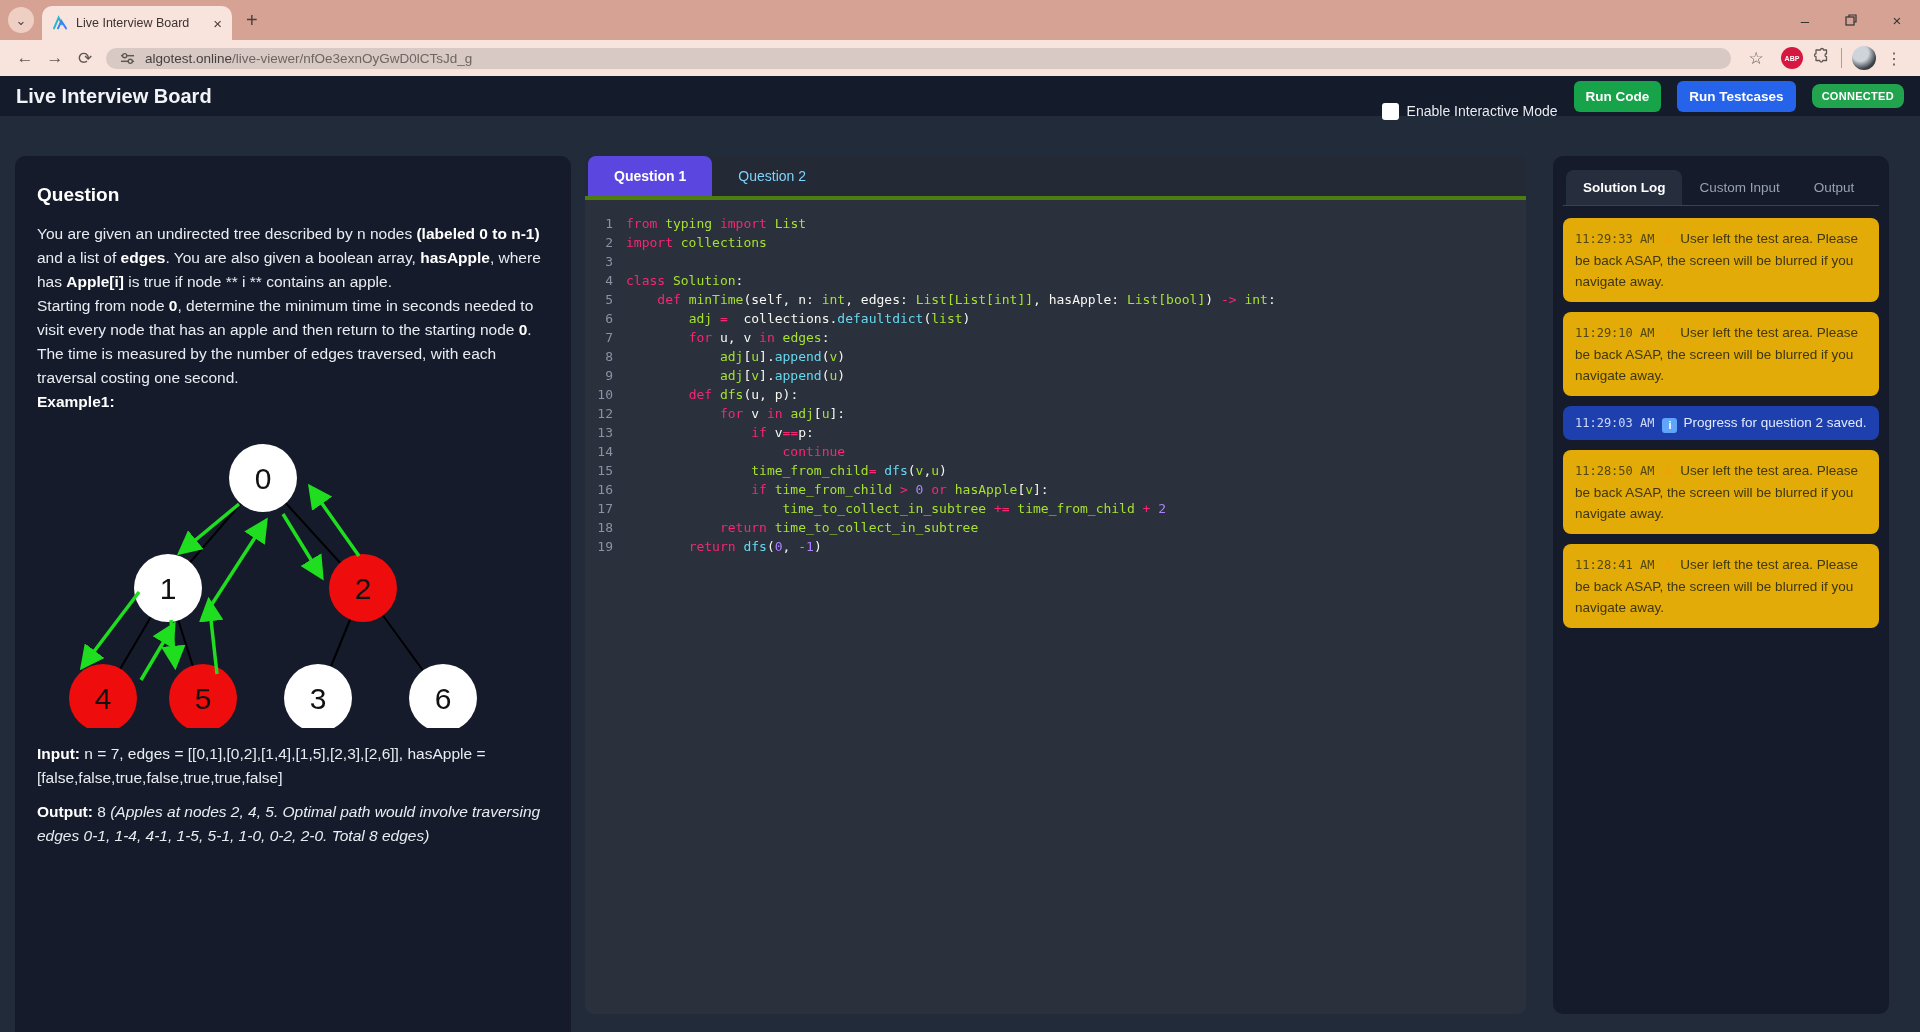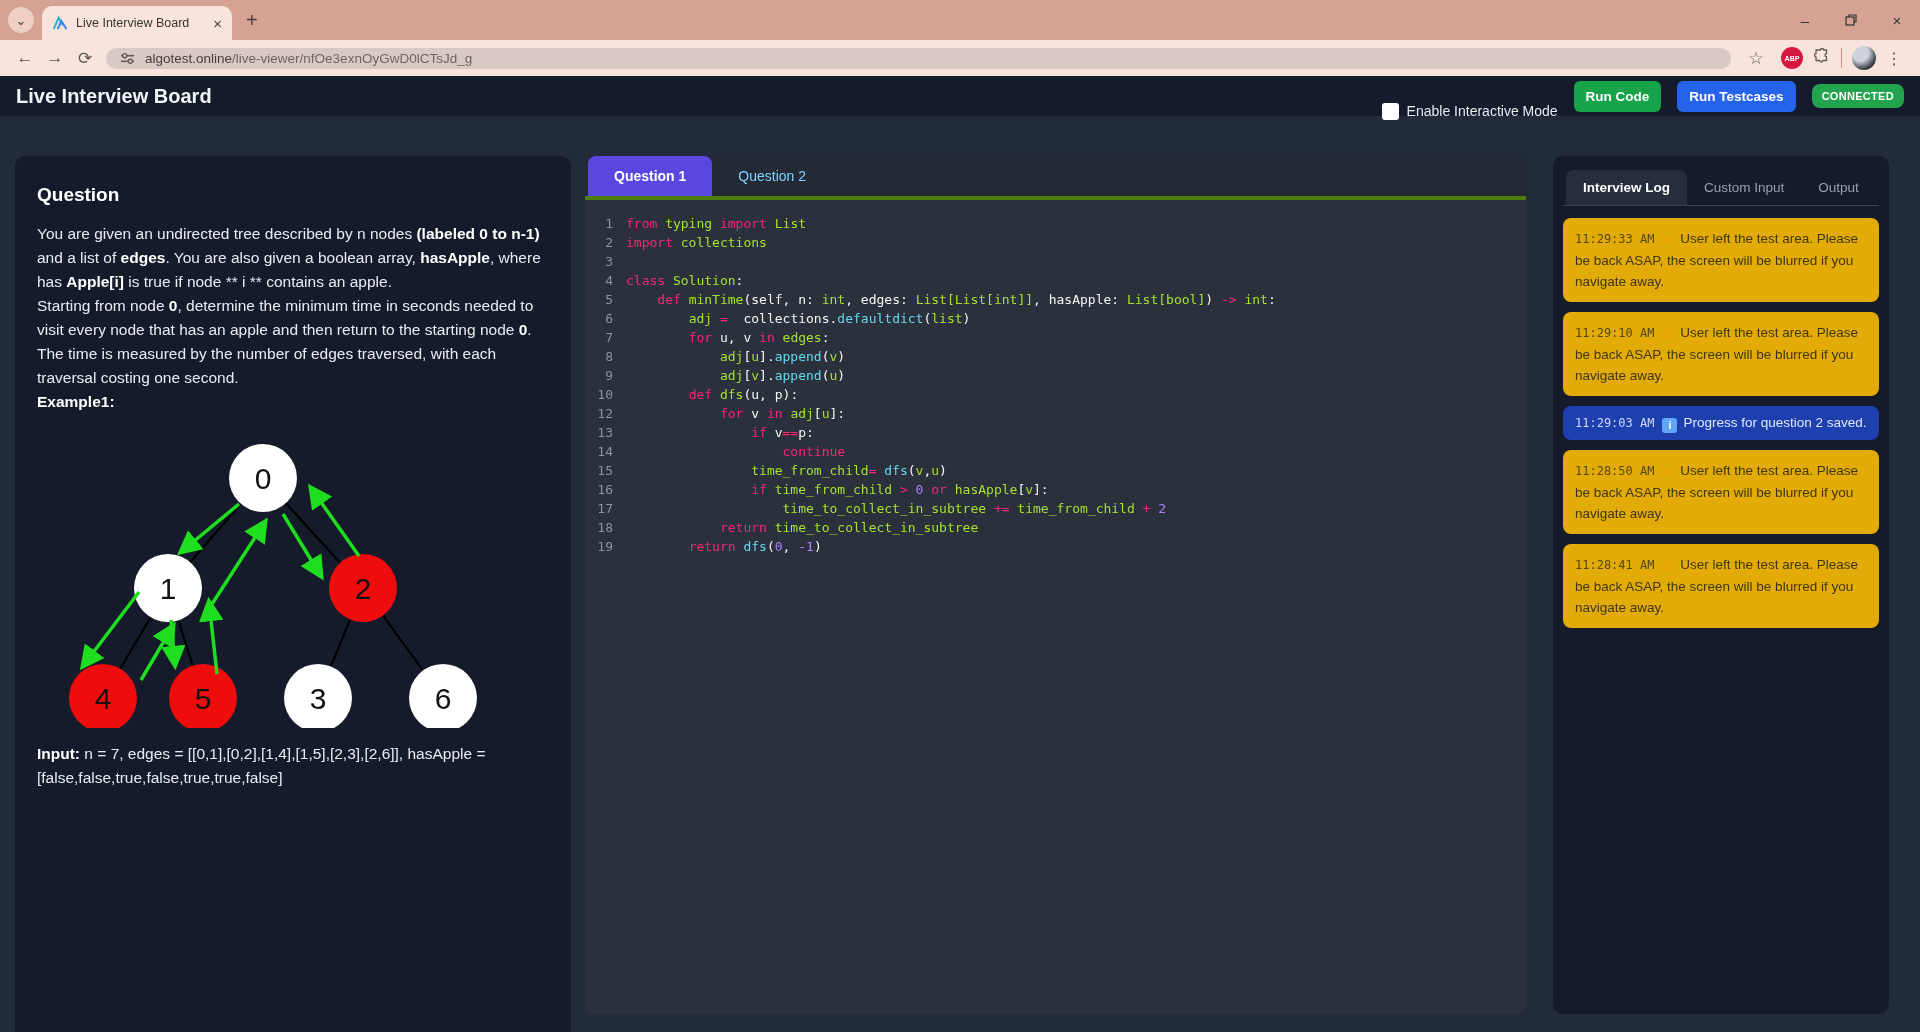--- a/index.html
+++ b/index.html
@@ -212,20 +212,21 @@
           <line x1="160" y1="190" x2="222" y2="94" stroke="#1fdd1f" stroke-width="3.5" marker-end="url(#ah)"></line>
           <line x1="240" y1="86" x2="278" y2="148" stroke="#1fdd1f" stroke-width="3.5" marker-end="url(#ah)"></line>
           <line x1="316" y1="128" x2="268" y2="60" stroke="#1fdd1f" stroke-width="3.5" marker-end="url(#ah)"></line>
           <line x1="96" y1="164" x2="40" y2="238" stroke="#1fdd1f" stroke-width="3.5" marker-end="url(#ah)"></line>
           <line x1="98" y1="252" x2="130" y2="198" stroke="#1fdd1f" stroke-width="3.5" marker-end="url(#ah)"></line>
           <line x1="128" y1="192" x2="132" y2="237" stroke="#1fdd1f" stroke-width="3.5" marker-end="url(#ah)"></line>
           <line x1="174" y1="246" x2="166" y2="174" stroke="#1fdd1f" stroke-width="3.5" marker-end="url(#ah)"></line>
         </svg>
     </div>
     <div class="io"><span class="seg-b">Input:</span><span> n = 7, edges = [[0,1],[0,2],[1,4],[1,5],[2,3],[2,6]], hasApple = [false,false,true,false,true,true,false]</span></div>
+    <div class="io"><span class="seg-b">Output:</span><span> 8 </span><span class="seg-i">(Apples at nodes 2, 4, 5. Optimal path would involve traversing edges 0-1, 1-4, 4-1, 1-5, 5-1, 1-0, 0-2, 2-0. Total 8 edges)</span></div>
   </div>
 
   <div class="panel-mid">
     <div class="ed-tabs">
       <div class="ed-tab active">Question 1</div>
       <div class="ed-tab">Question 2</div>
     </div>
     <div class="editor" id="code-lines">
         <div class="cline">
           <span class="ln">1</span>
@@ -297,21 +298,21 @@
         </div>
         <div class="cline">
           <span class="ln">19</span>
           <span class="lc"><span class="tk-w">        </span><span class="tk-k">return</span><span class="tk-w"> </span><span class="tk-b">dfs</span><span class="tk-w">(</span><span class="tk-p">0</span><span class="tk-w">, </span><span class="tk-p">-1</span><span class="tk-w">)</span></span>
         </div>
       </div>
   </div>
 
   <div class="panel-right">
     <div class="rp-tabs">
-      <div class="rp-tab active">Interview Log</div>
+      <div class="rp-tab active">Solution Log</div>
       <div class="rp-tab">Custom Input</div>
       <div class="rp-tab">Output</div>
     </div>
     <div class="loglist" id="log-list">
         <div class="log warning"><span class="t">11:29:33 AM</span><span class="w-ic">⚠</span><span>User left the test area. Please be back ASAP, the screen will be blurred if you navigate away.</span></div>
         <div class="log warning"><span class="t">11:29:10 AM</span><span class="w-ic">⚠</span><span>User left the test area. Please be back ASAP, the screen will be blurred if you navigate away.</span></div>
         <div class="log info"><span class="t">11:29:03 AM</span><span class="i-ic">i</span><span>Progress for question 2 saved.</span></div>
         <div class="log warning"><span class="t">11:28:50 AM</span><span class="w-ic">⚠</span><span>User left the test area. Please be back ASAP, the screen will be blurred if you navigate away.</span></div>
         <div class="log warning"><span class="t">11:28:41 AM</span><span class="w-ic">⚠</span><span>User left the test area. Please be back ASAP, the screen will be blurred if you navigate away.</span></div>
       </div>

